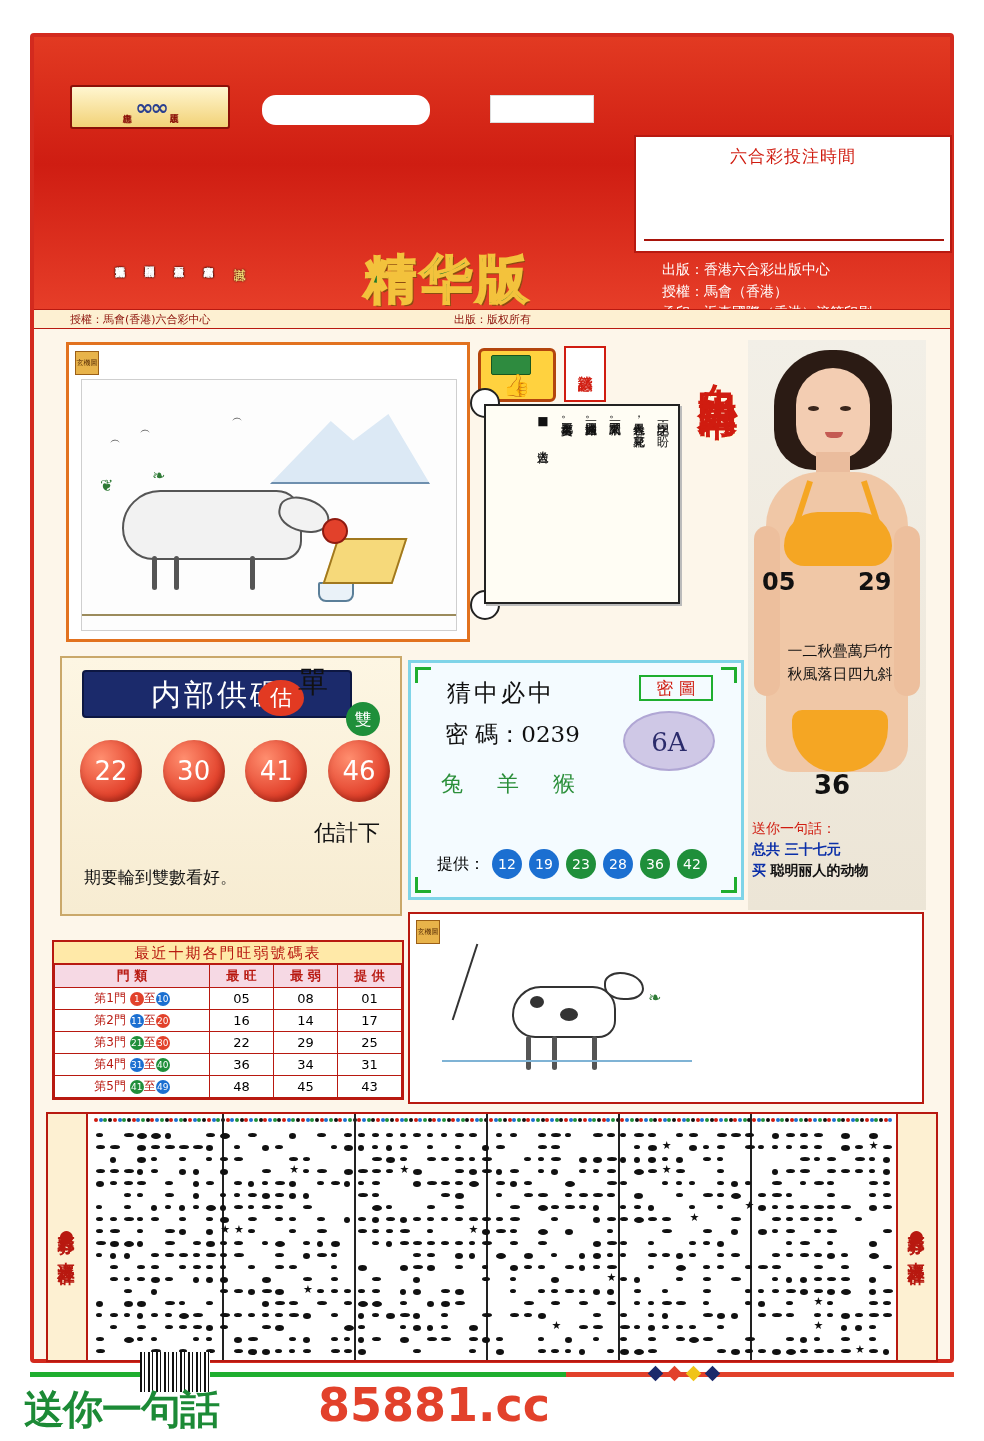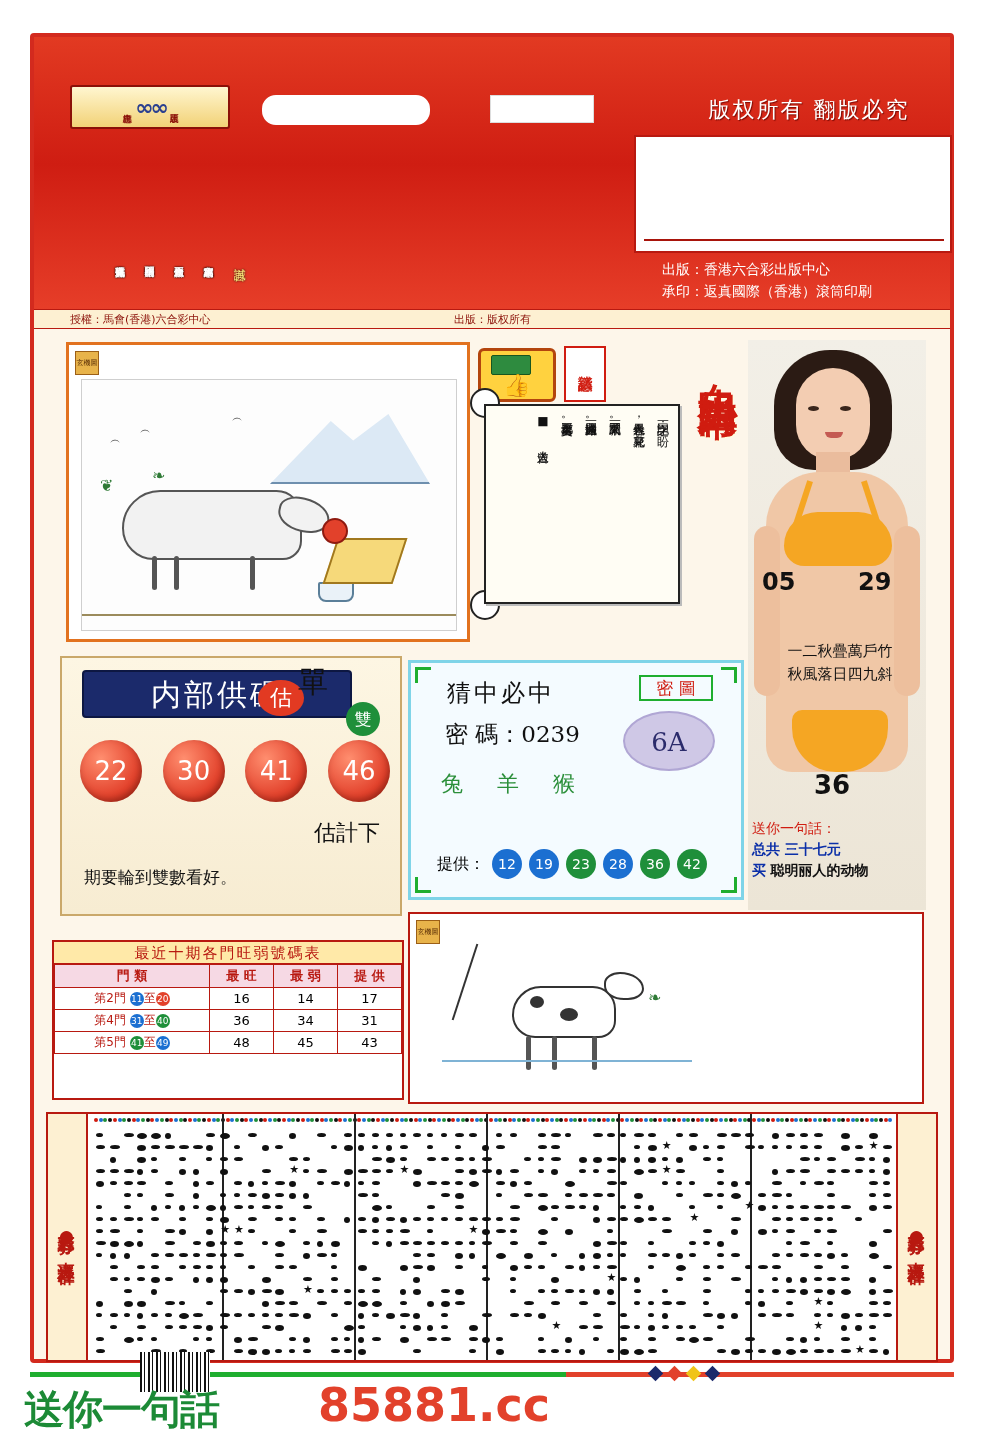--- a/index.html
+++ b/index.html
@@ -425,37 +425,39 @@
   <div class="frame"></div>
 
   <div class="header">
     <div class="hdr-left-logo">
       <span class="logo-badge-txt">馬會標志</span>
       <span class="logo-knot">∞∞</span>
       <span class="logo-right-txt">原裝正版</span>
     </div>
     <div class="hdr-white-1"></div>
     <div class="hdr-white-2"></div>
-    <div class="copyright">版权所有 翻版必究</div>
 
     <div class="betting-box">
+      <div class="betting-title">六合彩投注時間</div>
       <div class="betting-underline"></div>
     </div>
 
+    <div class="subtitle">精华版</div>
 
     <div class="vcols">
       <div class="vcol">珠光寶氣贏靈碼</div>
       <div class="vcol">賭棍別去頭不回</div>
       <div class="vcol">因會至精魚米炊</div>
       <div class="vcol">六彩埸惠稿萬家</div>
       <div class="vcol yellow">誠言</div>
     </div>
 
     <div class="pub-info">
       <div>出版：香港六合彩出版中心</div>
+      <div>授權：馬會（香港）</div>
       <div>承印：返真國際（香港）滾筒印刷</div>
     </div>
   </div>
 
   <div class="hdr-bottom-bar">
     <span class="hbb-left">授權：馬會(香港)六合彩中心</span>
     <span class="hbb-right">出版：版权所有</span>
   </div>
 
   <div class="cartoon">
@@ -583,26 +585,44 @@
         <tr>
           <th>門 類</th>
           <th>最 旺</th>
           <th>最 弱</th>
           <th>提 供</th>
         </tr>
       </thead>
       <tbody>
         <tr>
           <td class="k">
+            <span>第1門</span>
+            <span class="cb">1</span>至<span class="cb blue">10</span>
+          </td>
+          <td>05</td>
+          <td>08</td>
+          <td>01</td>
+        </tr>
+        <tr>
+          <td class="k">
             <span>第2門</span>
             <span class="cb blue">11</span>至<span class="cb">20</span>
           </td>
           <td>16</td>
           <td>14</td>
           <td>17</td>
+        </tr>
+        <tr>
+          <td class="k">
+            <span>第3門</span>
+            <span class="cb green">21</span>至<span class="cb">30</span>
+          </td>
+          <td>22</td>
+          <td>29</td>
+          <td>25</td>
         </tr>
         <tr>
           <td class="k">
             <span>第4門</span>
             <span class="cb blue">31</span>至<span class="cb green">40</span>
           </td>
           <td>36</td>
           <td>34</td>
           <td>31</td>
         </tr>

